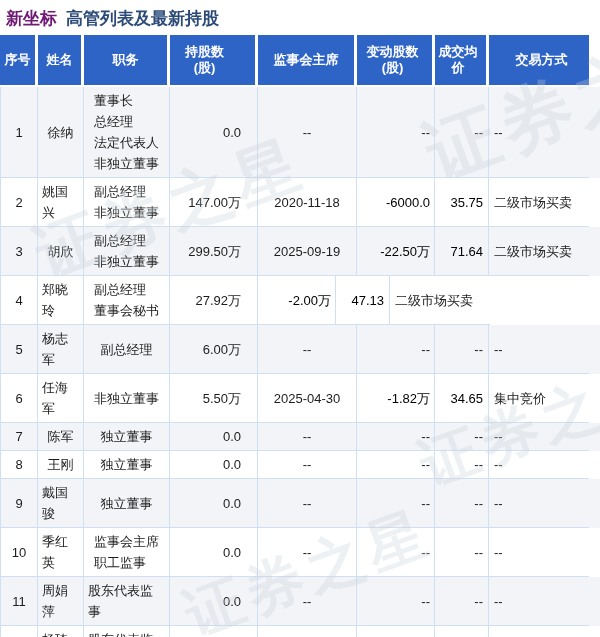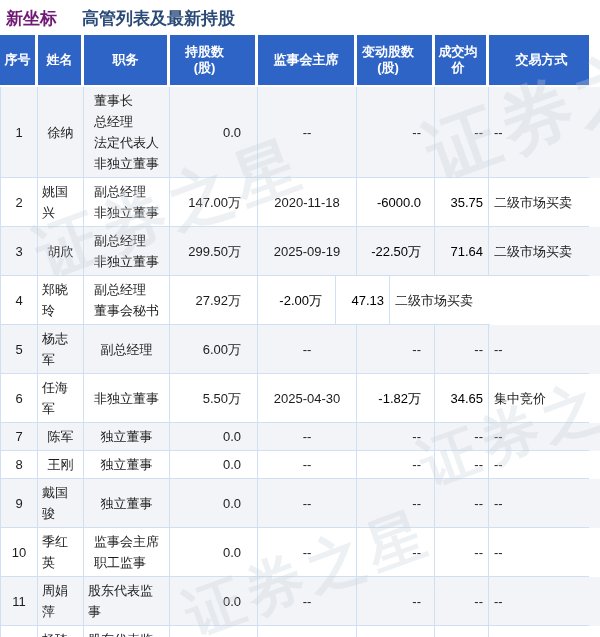--- a/index.html
+++ b/index.html
@@ -2,21 +2,21 @@
 <html><head>
 <meta charset="utf-8">
 <style>
   html,body{margin:0;padding:0}
   body{
     width:600px;height:637px;background:#ffffff;position:relative;overflow:hidden;
     font-family:"Liberation Sans","DejaVu Sans",sans-serif;color:#222;
   }
   .titlebar{padding:8px 8px 5px 6px;font-size:17px;font-weight:bold;line-height:22px}
   .stock{color:#701a75}
-  .tname{color:#2b4a78;margin-left:25px}
+  .tname{color:#2b4a78;margin-left:9px}
 
   .table{position:relative;z-index:1}
   .thead{display:flex}
   .hcell{
     background:#2e64c5;color:#fff;font-weight:bold;font-size:13px;
     display:flex;align-items:center;justify-content:center;text-align:center;
     height:52px;border-right:3px solid #fff;border-bottom:2px solid #fff;
     box-sizing:border-box;white-space:pre-line;line-height:1.25;
   }
   .hcell:last-child{border-right:none}
@@ -29,21 +29,21 @@
     white-space:pre-line;color:#1c1c1c;
   }
   .tcell.first{border-left:1px solid #cfe0f2}
   .tcell:last-child{border-right:none}
   .al-c{justify-content:center;}
   .al-r{justify-content:flex-end;text-align:right}
   .al-l{justify-content:flex-start;text-align:left}
   .c0{width:38px}.c1{width:46px}.c2{width:86px}
   .c3{width:88px;padding-right:16px}
   .c4{width:99px}
-  .c5{width:78px;padding-right:13px}
+  .c5{width:78px;padding-right:4px}
   .c6{width:54px;padding-right:5px}
   .c7{width:100px;padding-left:5px}
   .green{color:#000000}
 
   .watermark{
     position:absolute;color:rgba(199,207,219,0.30);font-weight:bold;
     transform:rotate(-20deg);pointer-events:none;z-index:5;white-space:nowrap;
     letter-spacing:6px;
   }
   .wm1{left:420px;top:55px;font-size:72px}

